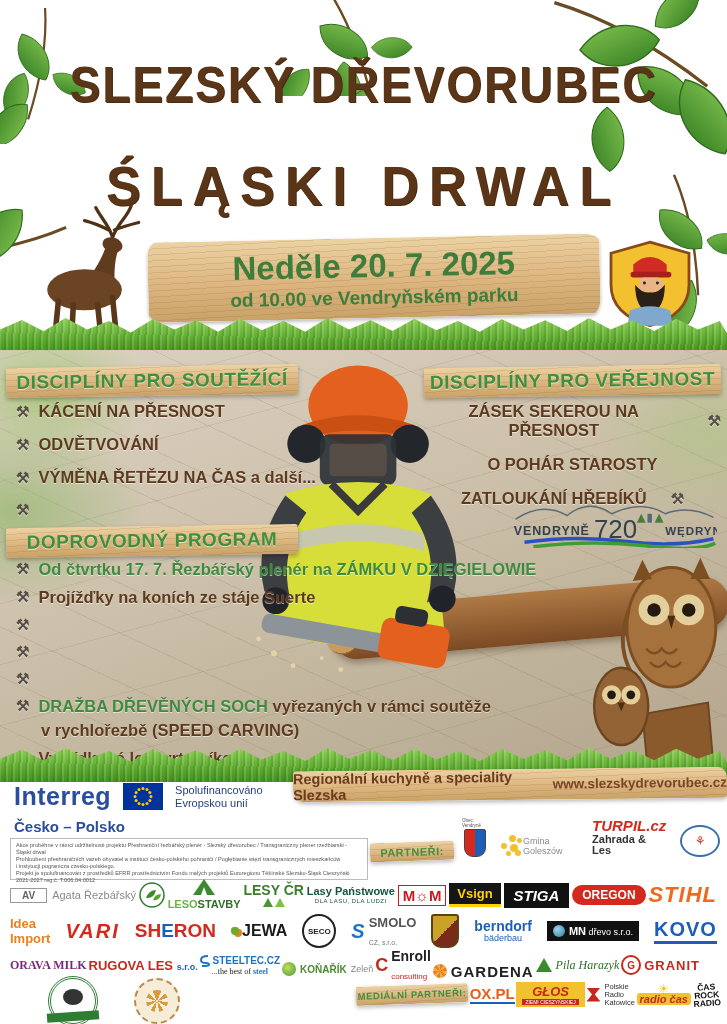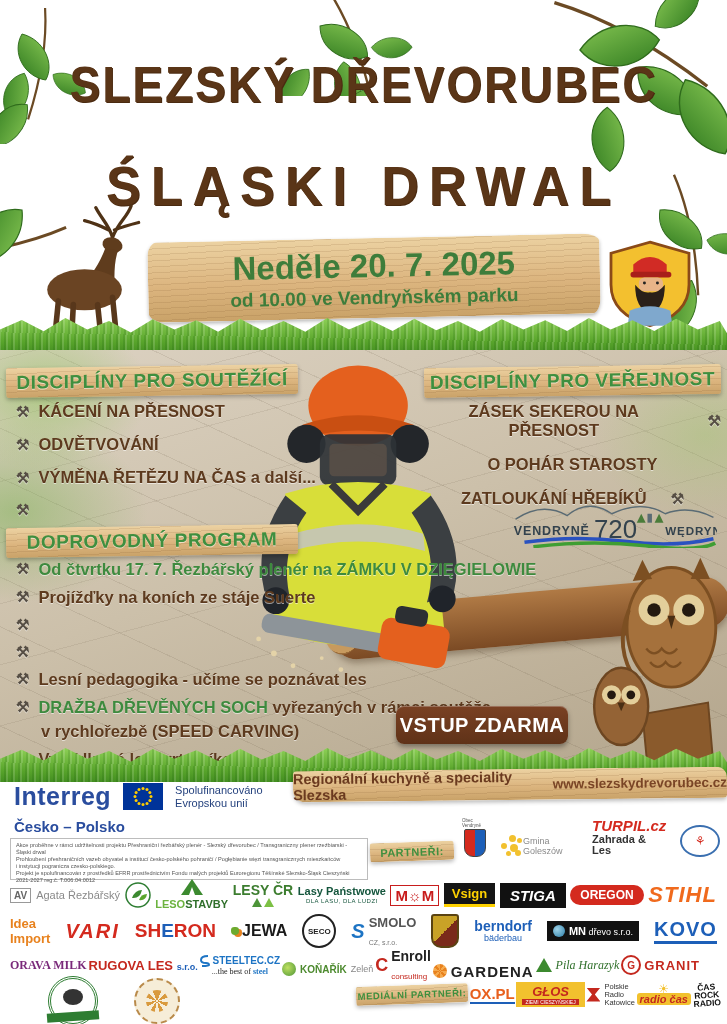--- a/index.html
+++ b/index.html
@@ -99,21 +99,21 @@
   .stihl{color:#f06a1d;font-weight:bold;font-style:italic;font-size:22px;letter-spacing:1px;}
   .oregon{background:#d42a1e;color:#fff;font-weight:bold;font-size:12px;padding:3px 10px;border-radius:12px;}
   .stiga{background:#111;color:#fff;font-weight:bold;font-style:italic;font-size:15px;padding:4px 10px;}
   .vsign{background:#151515;color:#ffd200;font-weight:bold;font-size:13px;padding:3px 8px;border-bottom:3px solid #ffd200;}
   .mm{color:#c81d1d;font-weight:bold;font-size:15px;border:1.5px solid #c81d1d;padding:1px 4px;}
   .lesycr{color:#3c7d2f;font-weight:bold;font-size:14px;}
   .trees{display:flex;gap:2px;} .tri{width:0;height:0;border-left:5px solid transparent;border-right:5px solid transparent;border-bottom:9px solid #4c9438;}
   .lesostavby .a{color:#6cb33f;font-weight:bold;font-size:11px;} .lesostavby .b{color:#2f6f2a;font-weight:bold;font-size:11px;}
   .lasy{color:#14553c;font-weight:bold;font-size:11px;} .lasy-sub{color:#14553c;font-size:6px;letter-spacing:.5px;}
   .agata{display:flex;align-items:center;gap:5px;color:#8a8a8a;font-size:11px;}
-  .agata .mark{border:1px solid #999;color:#666;font-weight:bold;font-size:10px;padding:1px 3px;}
+  .agata .mark{border:1px solid #999;color:#666;font-weight:bold;font-size:10px;padding:1px 11px;}
   .vari{color:#d42a1e;font-weight:bold;font-style:italic;font-size:20px;letter-spacing:2px;}
   .sheron{font-weight:bold;font-size:19px;} .sheron .r{color:#d42a1e;} .sheron .e{color:#1d5fb8;}
   .idea{color:#e8821e;font-weight:bold;font-size:13px;text-align:left;}
   .jewa{color:#1a1a1a;font-weight:bold;font-size:16px;display:flex;align-items:center;gap:3px;}
   .acorn{width:8px;height:8px;border-radius:50% 50% 60% 60%;background:#6daa2e;box-shadow:3px 2px 0 #e8821e;}
   .seco{width:30px;height:30px;border:2px solid #222;border-radius:50%;display:flex;align-items:center;justify-content:center;font-weight:bold;font-size:8px;color:#222;}
   .smolo{display:flex;align-items:center;gap:4px;} .smolo .s{color:#1d74c4;font-weight:bold;font-size:20px;font-style:italic;}
   .smolo .nm{color:#555;font-weight:bold;font-size:13px;} .smolo .sb{color:#777;font-size:7px;}
   .crest{width:24px;height:30px;background:linear-gradient(135deg,#c9a227 0 50%,#7a2a1a 50%);border:2px solid #5a4312;border-radius:3px 3px 10px 10px;}
   .berndorf{color:#1d5fb8;font-weight:bold;font-size:14px;} .berndorf-sub{color:#1d5fb8;font-size:9px;}
@@ -345,21 +345,20 @@
         <span>Projížďky na koních ze stáje Suerte</span>
       </div>
     <div class="p-item">
         <span class="bullet">⚒</span>
       </div>
     <div class="p-item">
         <span class="bullet">⚒</span>
       </div>
     <div class="p-item">
         <span class="bullet">⚒</span>
-        <span>Lesní pedagogika - učíme se poznávat les</span>
       </div>
     <div class="p-item" style="flex-wrap:wrap;">
       <span class="bullet">⚒</span>
       <span><span class="p-green">DRAŽBA DŘEVĚNÝCH SOCH</span><span> vyřezaných v rámci soutěže</span></span>
       <span class="indent2" style="flex-basis:100%;"><span>v rychlořezbě (</span><span>SPEED CARVING</span><span>)</span></span>
     </div>
     <div class="p-item">
         <span class="bullet">⚒</span>
         <span>Vyhlídkové lety vrtulníkem</span>
       </div>
@@ -378,21 +377,20 @@
     <path d="M62,100 q8,10 16,0 q8,10 16,0 M66,114 q8,10 16,0 q8,10 16,0" stroke="#7c4f22" stroke-width="2.5" fill="none"></path>
     <path d="M44,60 Q28,100 52,134" stroke="#7c4f22" stroke-width="4" fill="none"></path>
     <ellipse cx="36" cy="160" rx="28" ry="40" fill="#946335" stroke="#6d4621" stroke-width="2.5"></ellipse>
     <circle cx="26" cy="148" r="10" fill="#e3cf9b"></circle>
       <circle cx="46" cy="148" r="10" fill="#e3cf9b"></circle>
     <circle cx="26" cy="148" r="4.5" fill="#241a10"></circle>
       <circle cx="46" cy="148" r="4.5" fill="#241a10"></circle>
     <path d="M32,156 L40,156 L36,165 Z" fill="#4a2f14"></path>
   </svg>
 
-  <div class="abs cta">VSTUP ZDARMA</div>
 
   <div class="abs grass g-clip" style="top:748px;height:36px;"></div>
 
   <div class="abs footer">
 
     <div class="abs interreg">
       <span class="interreg-word">Interreg</span>
       <svg width="40" height="27" viewBox="0 0 40 27">
         <rect width="40" height="27" fill="#003399"></rect>
         <g fill="#ffcc00">

